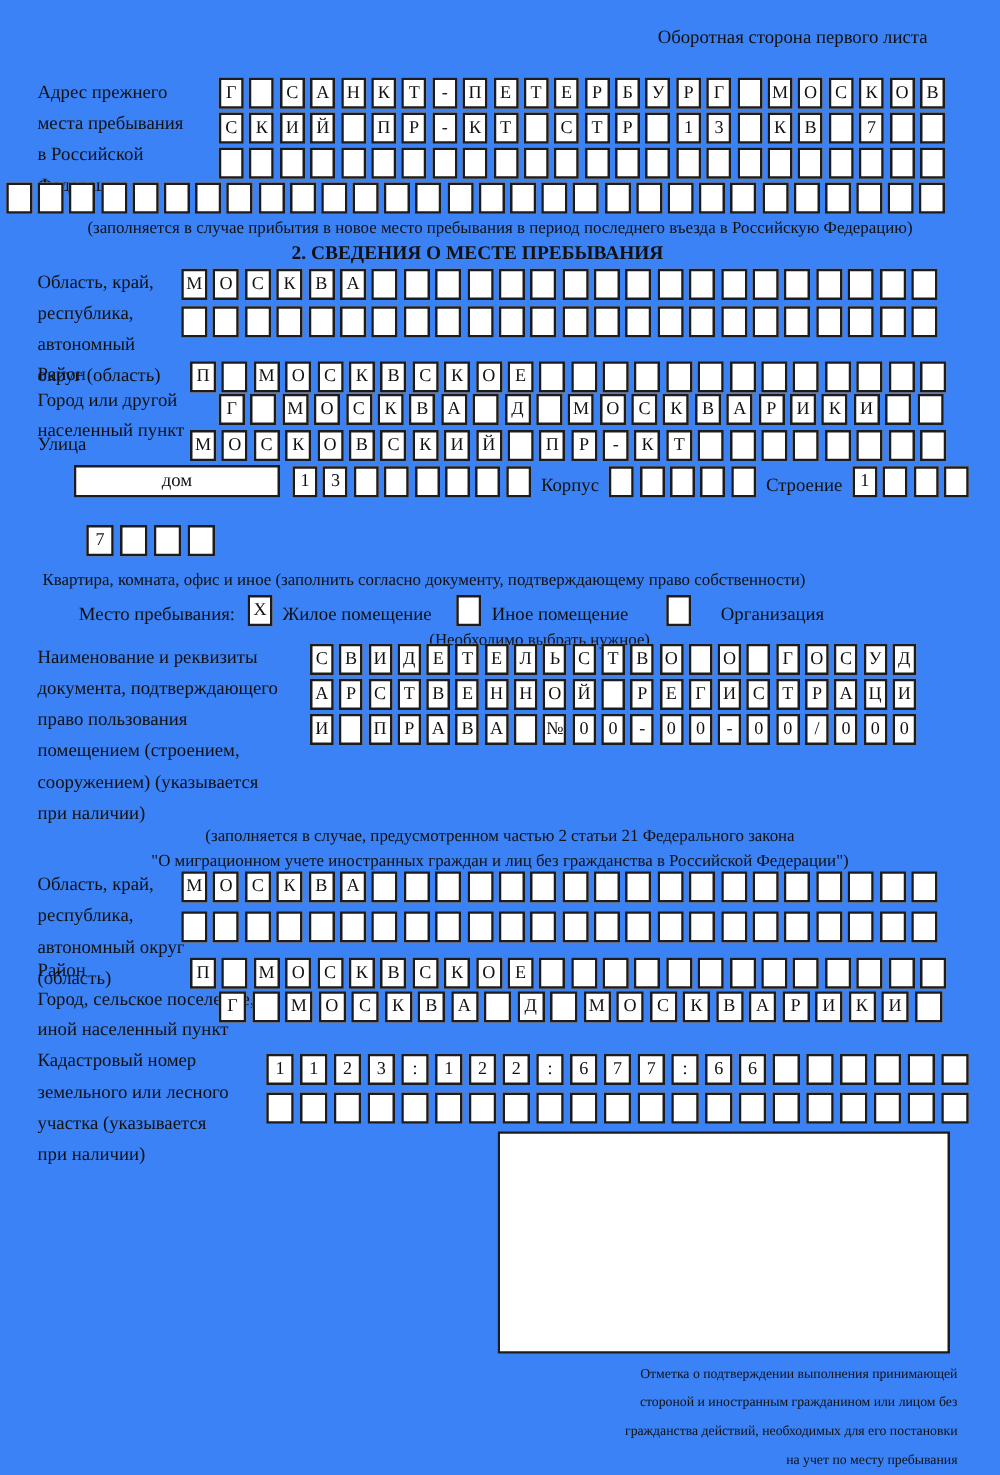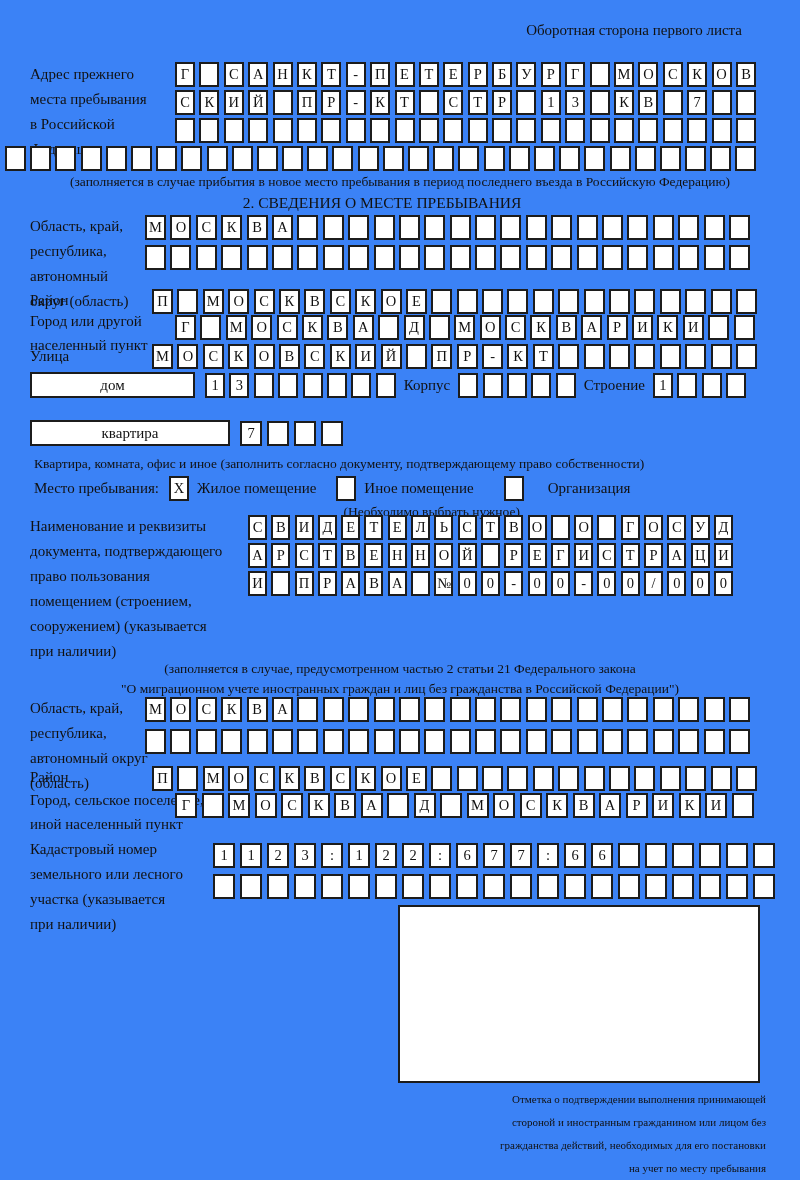--- a/index.html
+++ b/index.html
@@ -3,30 +3,30 @@
 <meta charset="utf-8">
 <style>
   html,body{margin:0;padding:0;background:#fff;}
   #page{
     position:relative;width:800px;height:1180px;background:#3b82f6;
     font-family:"Liberation Serif","DejaVu Serif",serif;color:#111;overflow:hidden;
   }
   .lbl{position:absolute;font-size:15px;line-height:25px;white-space:pre-line;}
   .cap{position:absolute;font-size:13.5px;line-height:17px;}
   .center{left:0;width:800px;text-align:center;}
-  .title{position:absolute;left:0;width:764px;text-align:center;font-weight:normal;font-size:15.5px;}
+  .title{position:absolute;left:0;width:764px;text-align:center;font-weight:bold;font-size:15.5px;}
   .topnote{position:absolute;font-size:15px;}
   .cellrow{position:absolute;display:flex;gap:var(--gap,4.4px);--cw:20px;}
   .cells-inline{display:flex;gap:var(--gap,4.4px);--cw:20px;}
   .cell{
     box-sizing:border-box;flex:0 0 var(--cw,20px);width:var(--cw,20px);height:25px;
     border:2px solid #1c1c1c;display:flex;align-items:center;justify-content:center;
     font-size:14.5px;line-height:1;background:#fff;
   }
-  .inlinerow{position:absolute;display:flex;align-items:center;}
+  .inlinerow{position:absolute;display:flex;align-items:flex-end;margin-left:29px;}
   .bigbox{
     box-sizing:border-box;border:2px solid #1c1c1c;height:26px;display:flex;
     align-items:center;justify-content:center;font-size:15px;background:#fff;
   }
   .inl-lbl{font-size:15px;padding:0 8px;white-space:nowrap;}
   .stampbox{position:absolute;border:2px solid #1c1c1c;background:#fff;box-sizing:border-box;}
   .stampcap{position:absolute;font-size:11px;line-height:23px;text-align:right;}
 </style>
 </head>
 <body>
@@ -317,21 +317,20 @@
     <div class="inl-lbl" style="">Строение</div>
     <div class="cells-inline">
         <span class="cell">1</span>
         <span class="cell"></span>
         <span class="cell"></span>
         <span class="cell"></span>
       </div>
   </div>
 
   <div class="inlinerow" style="left:30px;top:420px">
-    <div class="bigbox" style="width:200px">квартира</div>
     <div class="cells-inline" style="margin-left:10px;--cw:22px;--gap:5px">
         <span class="cell">7</span>
         <span class="cell"></span>
         <span class="cell"></span>
         <span class="cell"></span>
       </div>
   </div>
   <div class="cap" style="left:34px;top:455px;width:740px">Квартира, комната, офис и иное (заполнить согласно документу, подтверждающему право собственности)</div>
 
   <div class="inlinerow" style="left:34px;top:476px">

